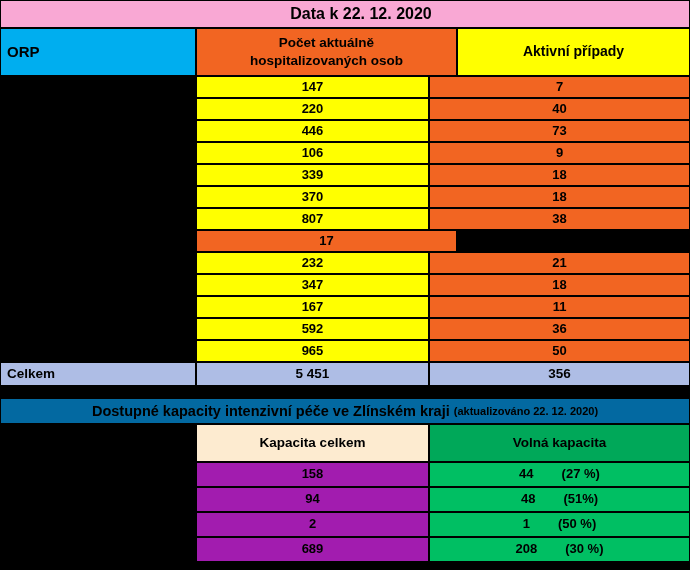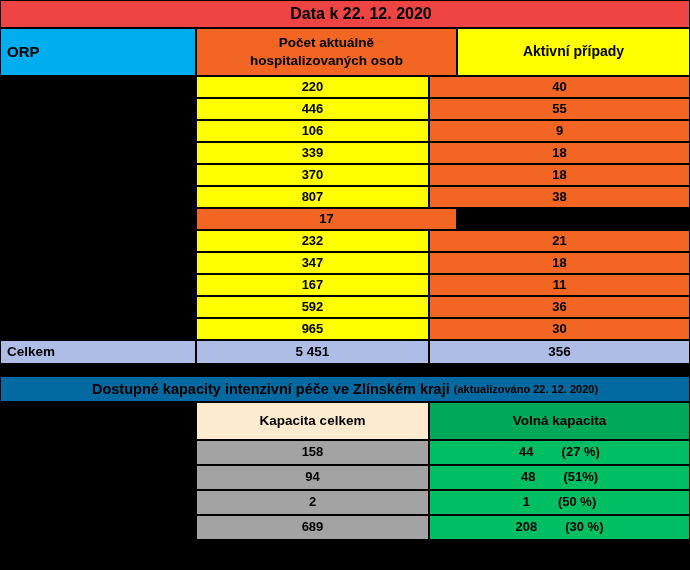--- a/index.html
+++ b/index.html
@@ -38,21 +38,21 @@
   }
 
   
   .c-orp   { width: 196px; }
   .c-act   { width: 233px; }
   .c-hosp  { width: 261px; }
 
   
   .title-bar {
     height: 28px;
-    background: #ef4444;
+    background: #f9a8d4;
     font-size: 16px;
     font-weight: bold;
     border: 1px solid #000;
     display: flex; align-items: center; justify-content: center; padding-left: 32px;
   }
 
   
   .head-row { height: 48px; }
   .head-orp {
     background: #00aeef;
@@ -103,21 +103,21 @@
   .c2-cap  { width: 233px; }
   .c2-free { width: 261px; }
 
   .head2-row { height: 38px; }
   .head2-lbl  { background: #000; }
   .head2-cap  { background: #fdebd0; font-size: 13.5px; }
   .head2-free { background: #00a859; font-size: 13.5px; color:#000; }
 
   .row2 { height: 25px; }
   .d2-lbl  { background: #000; }
-  .d2-cap  { background: #a3a3a3; font-size: 13px; }
+  .d2-cap  { background: #a21caf; font-size: 13px; }
   .d2-free { background: #00bf63; font-size: 13px; }
   .pct { margin-left: 28px; }
 </style>
 </head>
 <body>
 
 <div class="page">
 
   <div class="title-bar">Data k 22. 12. 2020</div>
 
@@ -125,27 +125,32 @@
     <div class="cell left c-orp head-orp">ORP</div>
     <div class="cell c-hosp head-hosp">
       <span>Počet aktuálně</span>
       <span>hospitalizovaných osob</span>
     </div>
     <div class="cell c-act head-act">Aktivní případy</div>
   </div>
 
   <div class="row data-row">
     <div class="cell left c-orp d-orp"></div>
+    <div class="cell c-act d-act">147</div>
+    <div class="cell c-hosp d-hosp">7</div>
+  </div>
+  <div class="row data-row">
+    <div class="cell left c-orp d-orp"></div>
     <div class="cell c-act d-act">220</div>
     <div class="cell c-hosp d-hosp">40</div>
   </div>
   <div class="row data-row">
     <div class="cell left c-orp d-orp"></div>
     <div class="cell c-act d-act">446</div>
-    <div class="cell c-hosp d-hosp">55</div>
+    <div class="cell c-hosp d-hosp">73</div>
   </div>
   <div class="row data-row">
     <div class="cell left c-orp d-orp"></div>
     <div class="cell c-act d-act">106</div>
     <div class="cell c-hosp d-hosp">9</div>
   </div>
   <div class="row data-row">
     <div class="cell left c-orp d-orp"></div>
     <div class="cell c-act d-act">339</div>
     <div class="cell c-hosp d-hosp">18</div>
@@ -180,21 +185,21 @@
     <div class="cell c-hosp d-hosp">11</div>
   </div>
   <div class="row data-row">
     <div class="cell left c-orp d-orp"></div>
     <div class="cell c-act d-act">592</div>
     <div class="cell c-hosp d-hosp">36</div>
   </div>
   <div class="row data-row">
     <div class="cell left c-orp d-orp"></div>
     <div class="cell c-act d-act">965</div>
-    <div class="cell c-hosp d-hosp">30</div>
+    <div class="cell c-hosp d-hosp">50</div>
   </div>
 
   <div class="row total-row">
     <div class="cell left c-orp t-cell">Celkem</div>
     <div class="cell c-act t-cell">5 451</div>
     <div class="cell c-hosp t-cell">356</div>
   </div>
 
   <div class="spacer"></div>
 

